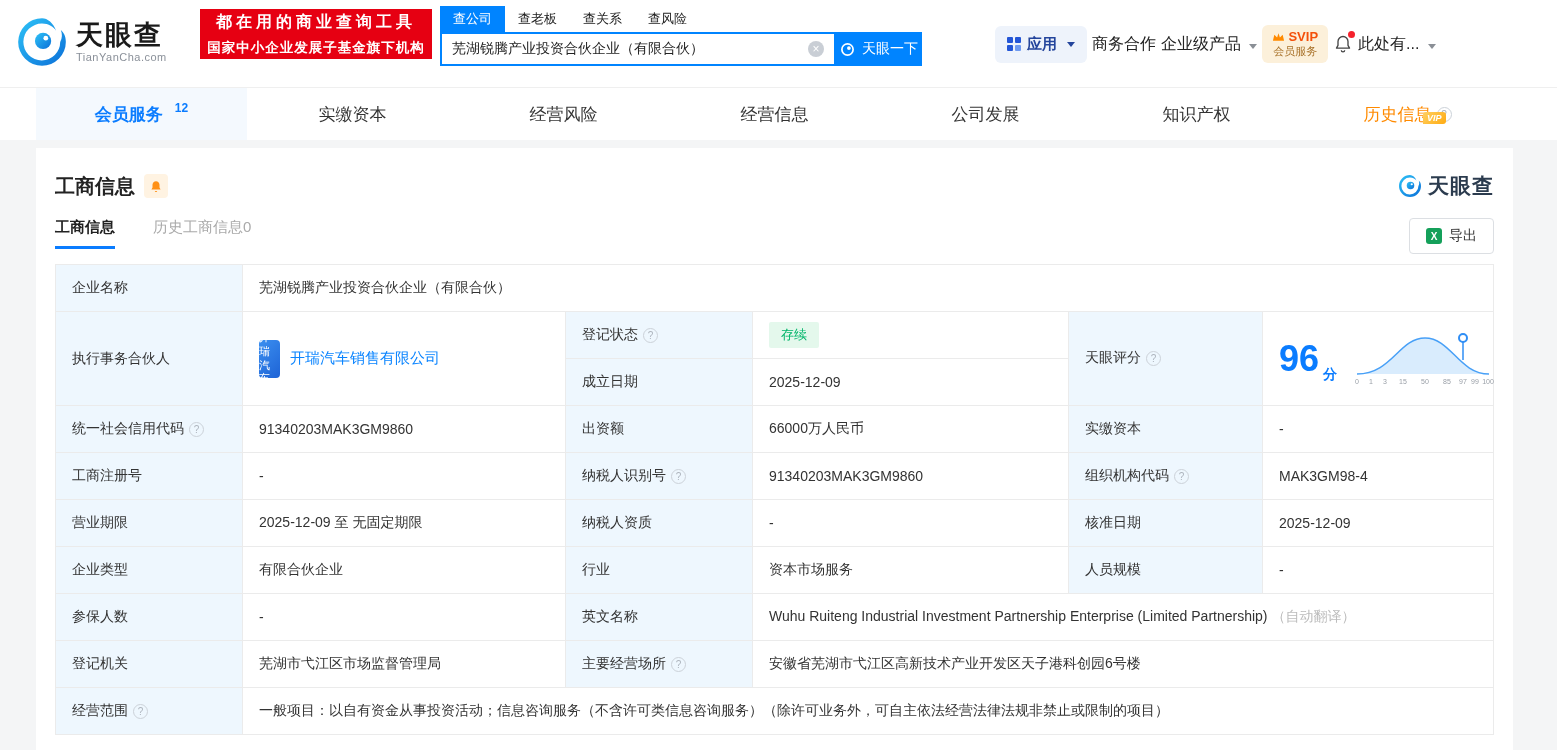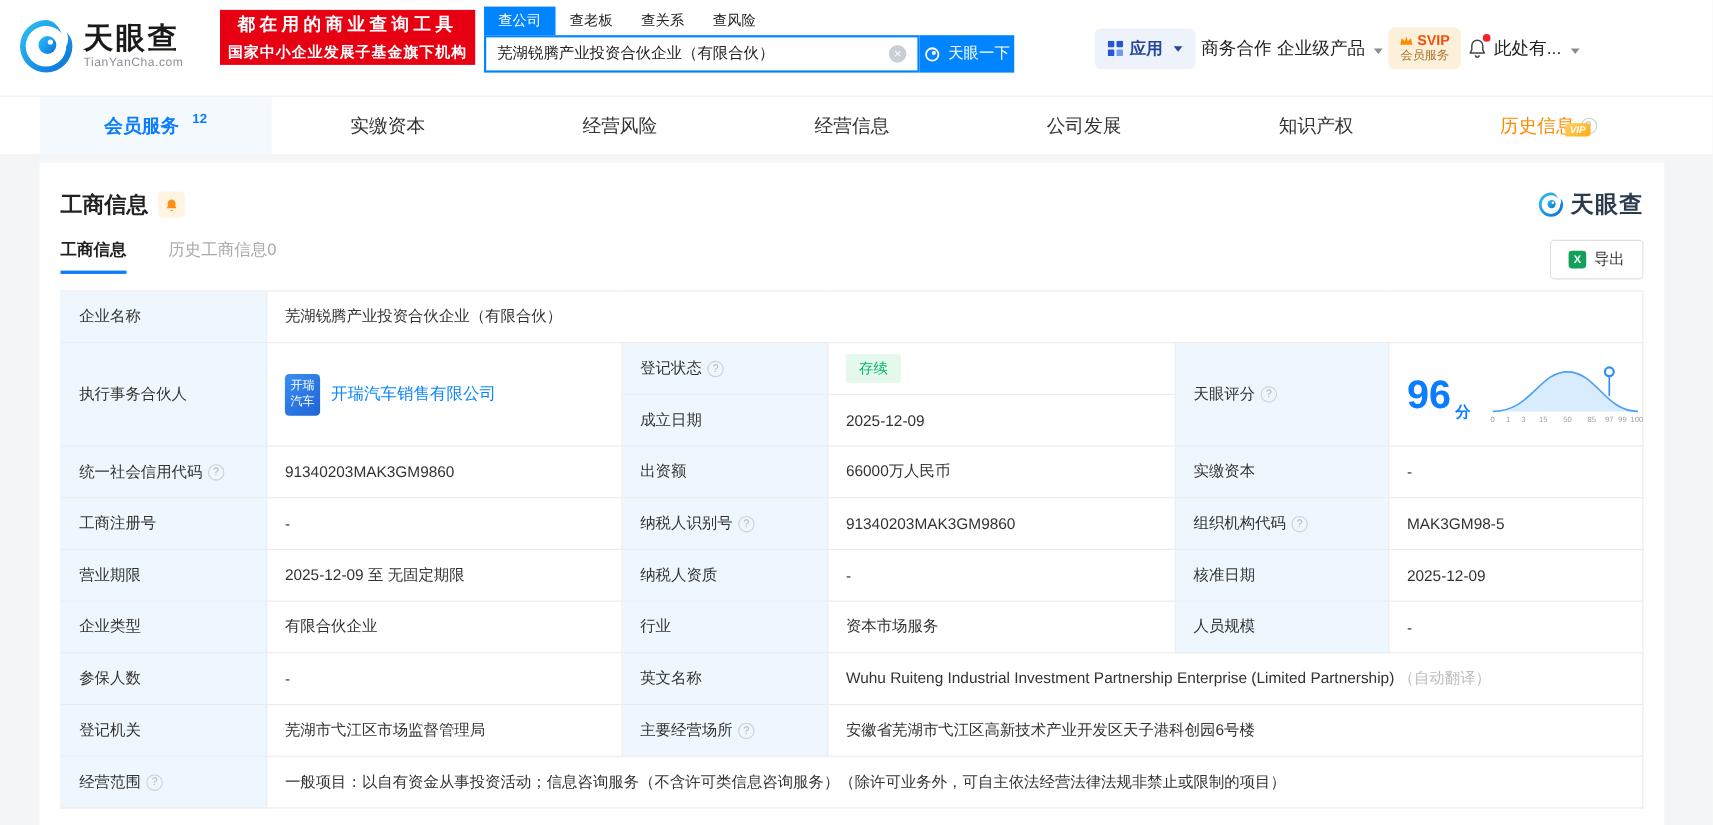--- a/index.html
+++ b/index.html
@@ -73,21 +73,21 @@
   .xls-ic { width:16px; height:16px; background:#14a05a; border-radius:3px; color:#fff; font-size:10px; font-weight:bold;
     display:flex; align-items:center; justify-content:center; }
 
   
   table.info { width:100%; border-collapse:collapse; table-layout:fixed; margin-top:10px; }
   table.info td { border:1px solid #ebebeb; font-size:14px; color:#333; padding:0 16px; height:47px; vertical-align:middle; }
   td.lbl { background:#eef7fe; }
   td.lbl .lbl-in { vertical-align:middle; }
   .status-badge { display:inline-block; background:#e4f8ec; color:#00b56a; font-size:13px; padding:4px 12px; border-radius:2px; }
   .partner-cell { display:flex; align-items:center; gap:10px; }
-  .partner-logo { width:32px; height:38px; border-radius:4px; background:linear-gradient(135deg,#3b8ff0,#1e63d6); color:#fff;
+  .partner-logo { width:21px; height:38px; border-radius:4px; background:linear-gradient(135deg,#3b8ff0,#1e63d6); color:#fff;
     font-size:11px; line-height:1.25; display:flex; flex-direction:column; align-items:center; justify-content:center; cursor:pointer; flex:none; }
   .partner-link { color:#0a84ff; cursor:pointer; font-size:15px; }
   .score-wrap { display:flex; align-items:center; gap:4px; }
   .score-num { font-size:36px; font-weight:bold; color:#0a7cff; line-height:1; }
   .score-unit { font-size:14px; color:#0a7cff; font-weight:bold; align-self:flex-end; margin-bottom:4px; }
   .score-chart { margin-left:6px; flex:none; }
   .note-gray { color:#bcbcbc; }
 </style>
 </head>
 <body>
@@ -312,21 +312,21 @@
     <tr>
       <td class="lbl">工商注册号</td>
       <td>-</td>
       <td class="lbl">
         <span class="lbl-in">纳税人识别号</span><span class="q">?</span>
       </td>
       <td>91340203MAK3GM9860</td>
       <td class="lbl">
         <span class="lbl-in">组织机构代码</span><span class="q">?</span>
       </td>
-      <td>MAK3GM98-5</td>
+      <td>MAK3GM98-4</td>
     </tr>
 
     <tr>
       <td class="lbl">营业期限</td>
       <td>2025-12-09 至 无固定期限</td>
       <td class="lbl">纳税人资质</td>
       <td>-</td>
       <td class="lbl">核准日期</td>
       <td>2025-12-09</td>
     </tr>

